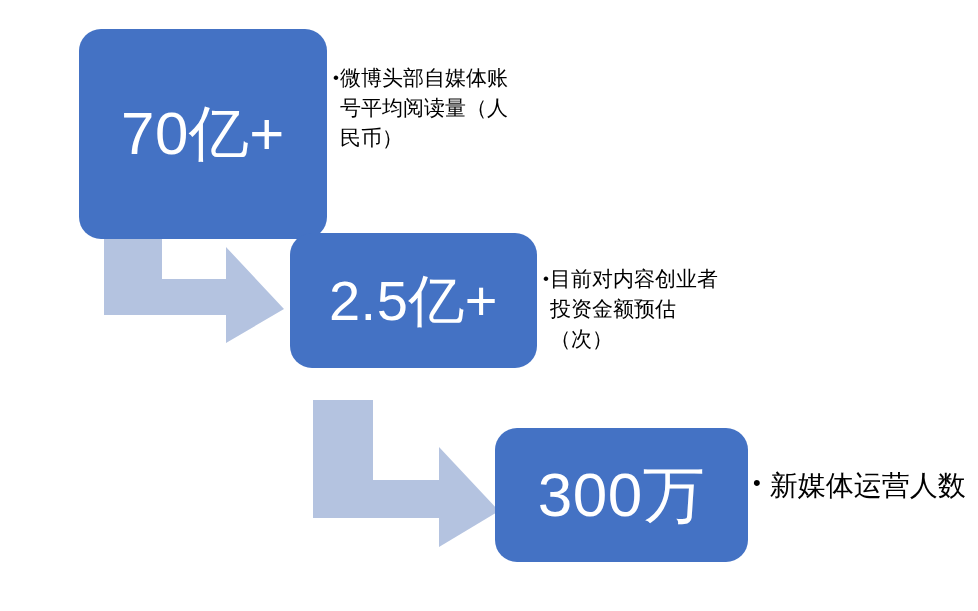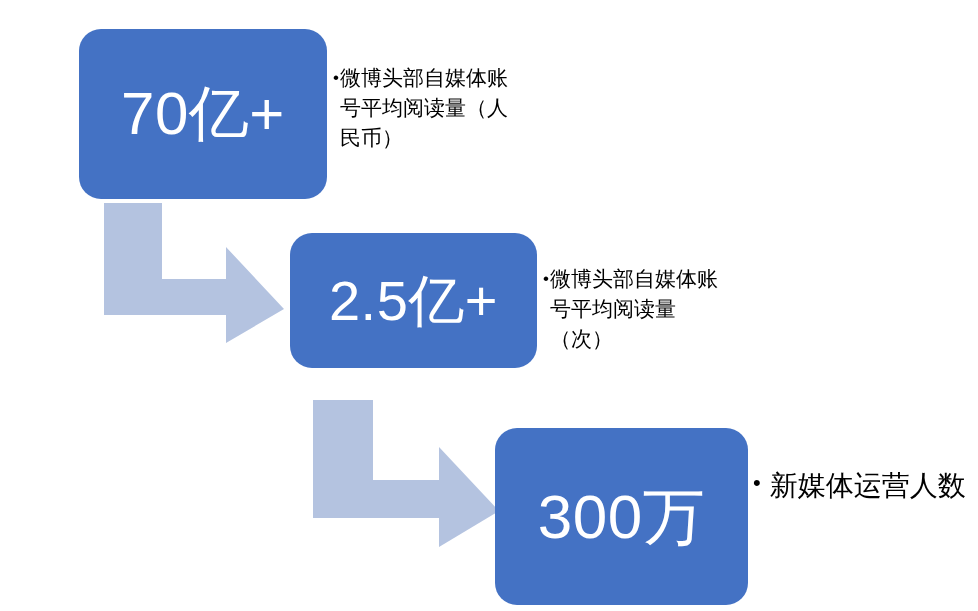--- a/index.html
+++ b/index.html
@@ -34,23 +34,23 @@
     box-sizing: border-box;
   }
   .step-box .step-value {
     color: #ffffff;
     font-weight: 300;
     letter-spacing: 0.5px;
     white-space: nowrap;
     line-height: 1;
   }
 
-  #box-1 { left: 79px;  top: 29px;  width: 248px; height: 170px; }
+  #box-1 { left: 79px;  top: 29px;  width: 248px; height: 210px; }
   #box-2 { left: 290px; top: 233px; width: 247px; height: 135px; }
-  #box-3 { left: 495px; top: 428px; width: 253px; height: 177px; text-align: center; }
+  #box-3 { left: 495px; top: 428px; width: 253px; height: 134px; text-align: center; }
 
   #box-1 .step-value { font-size: 60px; }
   #box-2 .step-value { font-size: 56px; }
   #box-3 .step-value { font-size: 62px; }
 
   
   .bent-arrow {
     position: absolute;
   }
   #arrow-1 { left: 104px; top: 203px; width: 180px; height: 140px; }
@@ -117,21 +117,21 @@
   <div id="caption-1" class="caption">
     <span class="bullet-dot">•</span>
     <span class="caption-text">微博头部自媒体账号平均阅读量（人民币）</span>
   </div>
 
   <div id="box-2" class="step-box">
     <span class="step-value">2.5亿+</span>
   </div>
   <div id="caption-2" class="caption">
     <span class="bullet-dot">•</span>
-    <span class="caption-text">微博头部自媒体账号平均阅读量（次）</span>
+    <span class="caption-text">目前对内容创业者投资金额预估（次）</span>
   </div>
 
   <div id="box-3" class="step-box">
     <span class="step-value">300万</span>
   </div>
   <div id="caption-3" class="caption">
     <span class="bullet-dot">•</span>
     <span class="caption-text">新媒体运营人数</span>
   </div>
 

